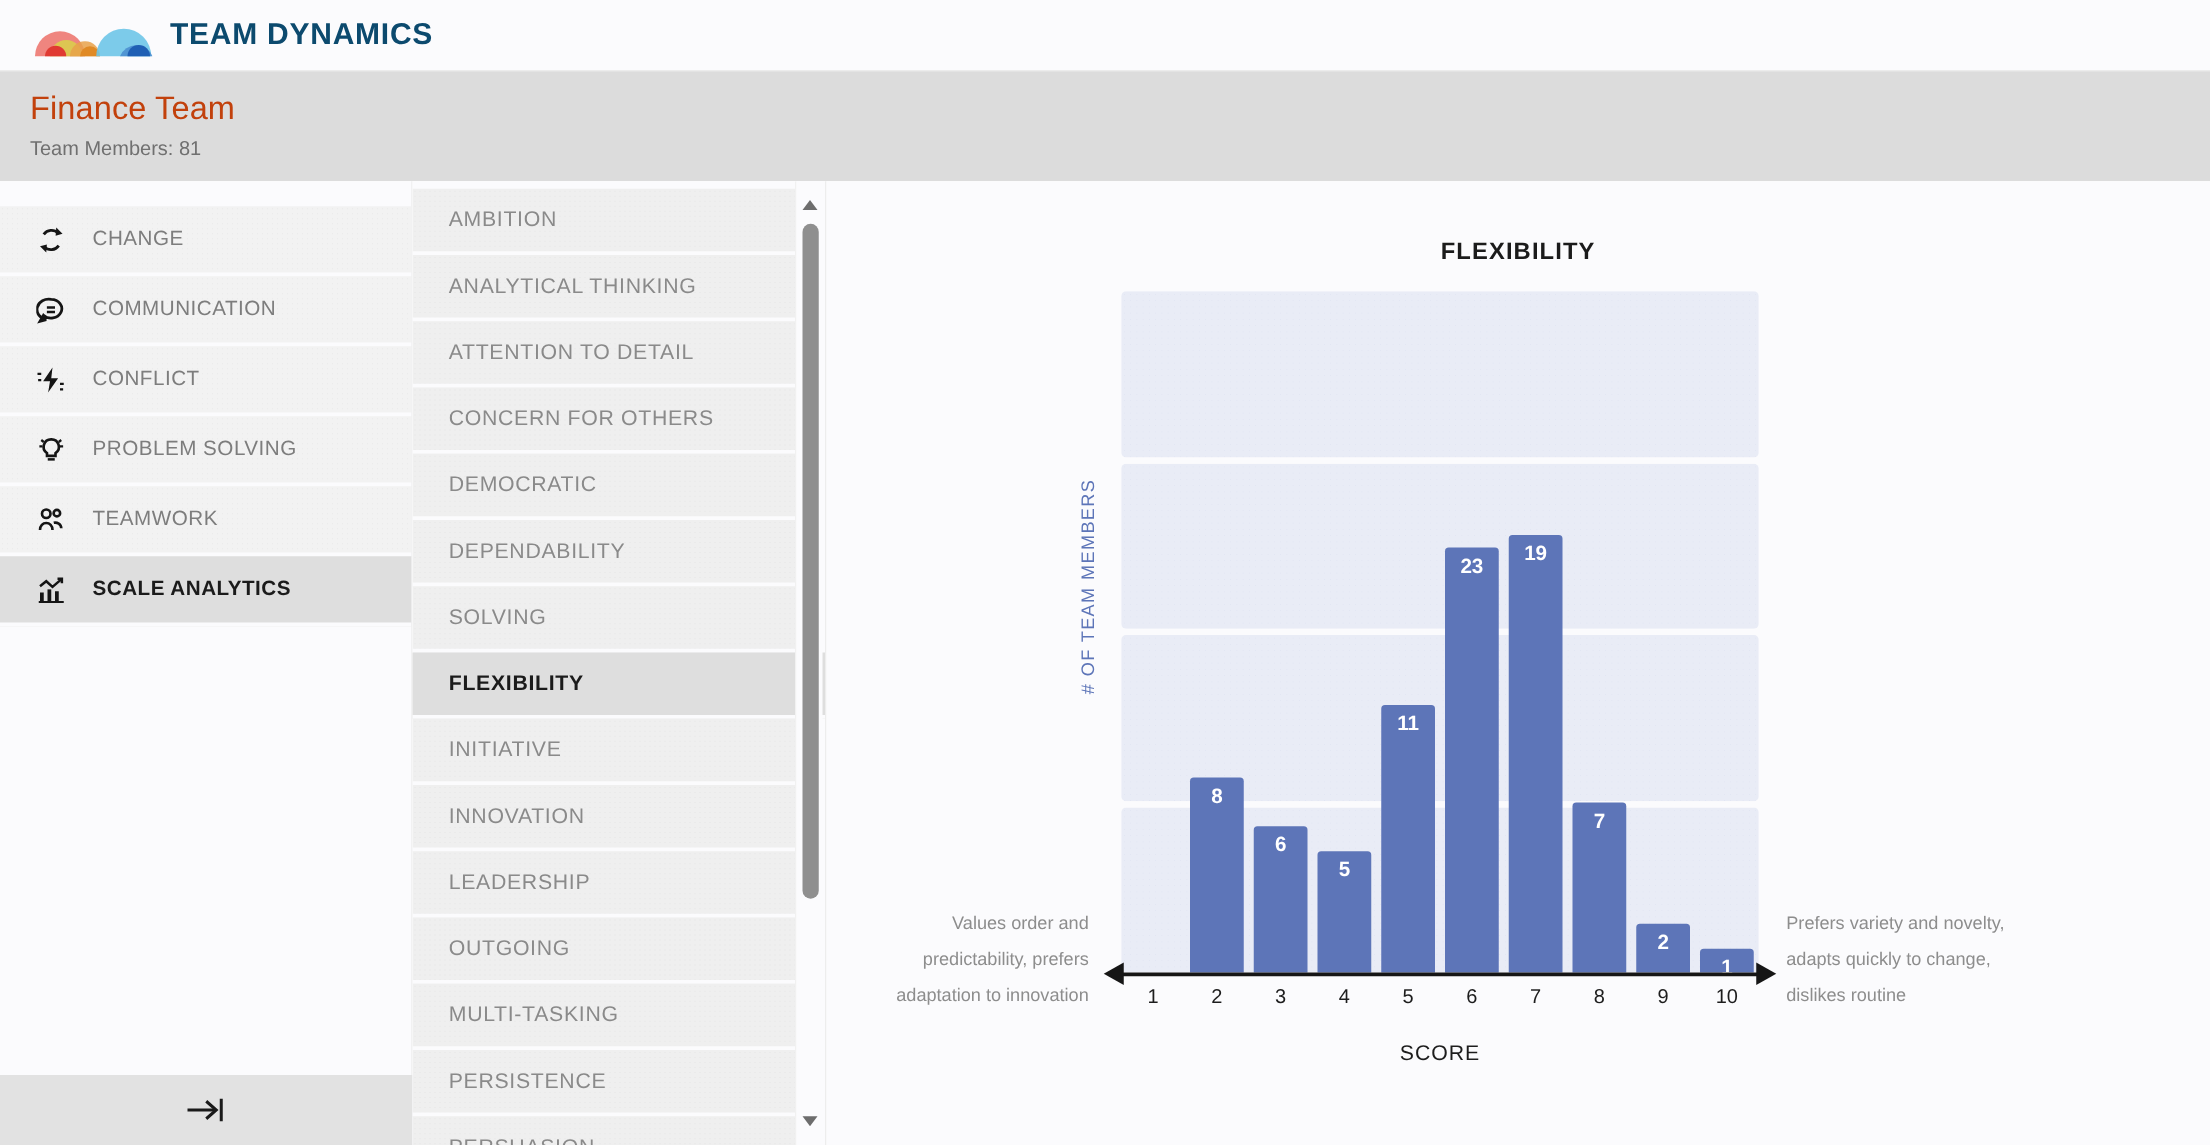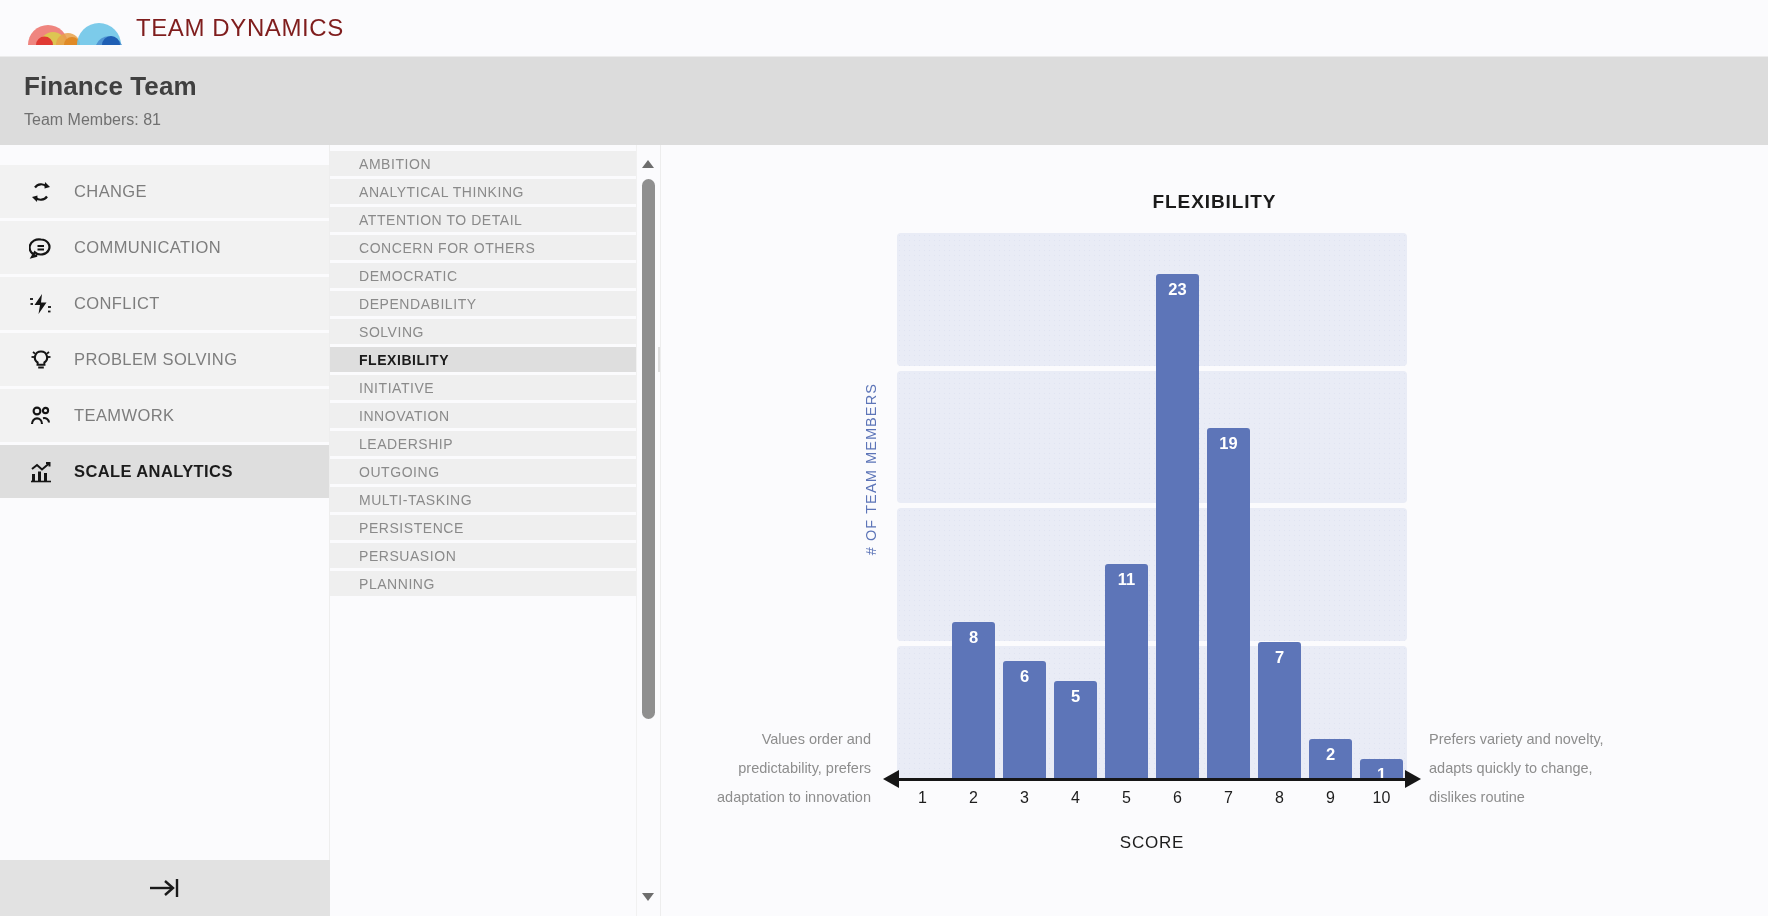--- a/index.html
+++ b/index.html
@@ -15,36 +15,36 @@
     height: 57px;
     background: #fbfbfd;
     display: flex;
     align-items: center;
     padding-left: 26px;
     border-bottom: 1px solid #ececec;
   }
   .logo-mark { width: 96px; height: 38px; display: block; }
   .brand-name {
     font-size: 24px;
-    font-weight: normal;
+    font-weight: bold;
     letter-spacing: .6px;
-    color: #7f1d1d;
+    color: #0c4a6e;
     margin-left: 14px;
   }
 
   
   .teamhead {
     height: 88px;
     background: #dcdcdc;
     padding: 14px 0 0 24px;
   }
   .team-title {
     font-size: 26px;
-    font-weight: bold;
-    color: #404040;
+    font-weight: normal;
+    color: #c2410c;
     letter-spacing: .1px;
   }
   .team-members {
     font-size: 16px;
     color: #707070;
     margin-top: 9px;
   }
 
   
   .body {
@@ -102,27 +102,27 @@
     width: 330px;
     position: relative;
     background: #fbfbfd;
     overflow: hidden;
   }
   .scalelist {
     position: absolute;
     left: 0; top: 6px; right: 0;
   }
   .scale-item {
-    height: 28px;
+    height: 53px;
     display: flex; align-items: center;
     padding-left: 29px;
     margin-right: 12px;
     background: #efefef;
     border-bottom: 3px solid #fbfbfd;
-    font-size: 14px;
+    font-size: 17px;
     color: #8a8a8a;
     letter-spacing: .55px;
     cursor: pointer;
     background-image: radial-gradient(#e4e4e4 0.6px, transparent 0.6px);
     background-size: 4px 4px;
     text-align: right;
   }
   .scale-item.selected {
     background: #dedede;
     background-image: none;
@@ -452,21 +452,21 @@
             <div class="bar" style="height: 97.3214px;">
               <span class="v">5</span>
             </div>
           </div>
           <div class="barcell">
             <div class="bar" style="height: 214.107px;">
               <span class="v">11</span>
             </div>
           </div>
           <div class="barcell">
-            <div class="bar" style="height: 504px;">
+            <div class="bar" style="height: 340px;">
               <span class="v">23</span>
             </div>
           </div>
           <div class="barcell">
             <div class="bar" style="height: 350.357px;">
               <span class="v">19</span>
             </div>
           </div>
           <div class="barcell">
             <div class="bar" style="height: 136.25px;">

